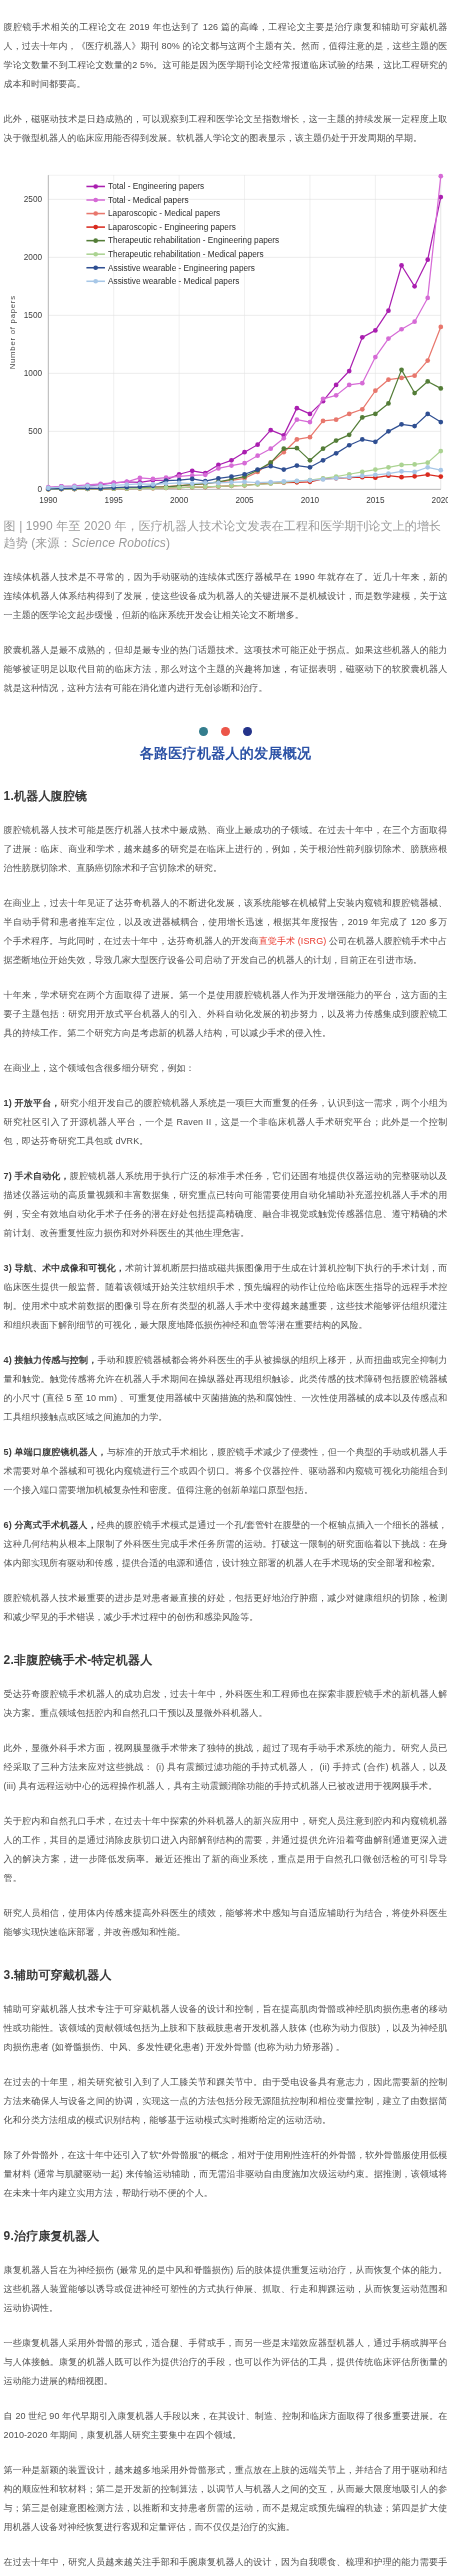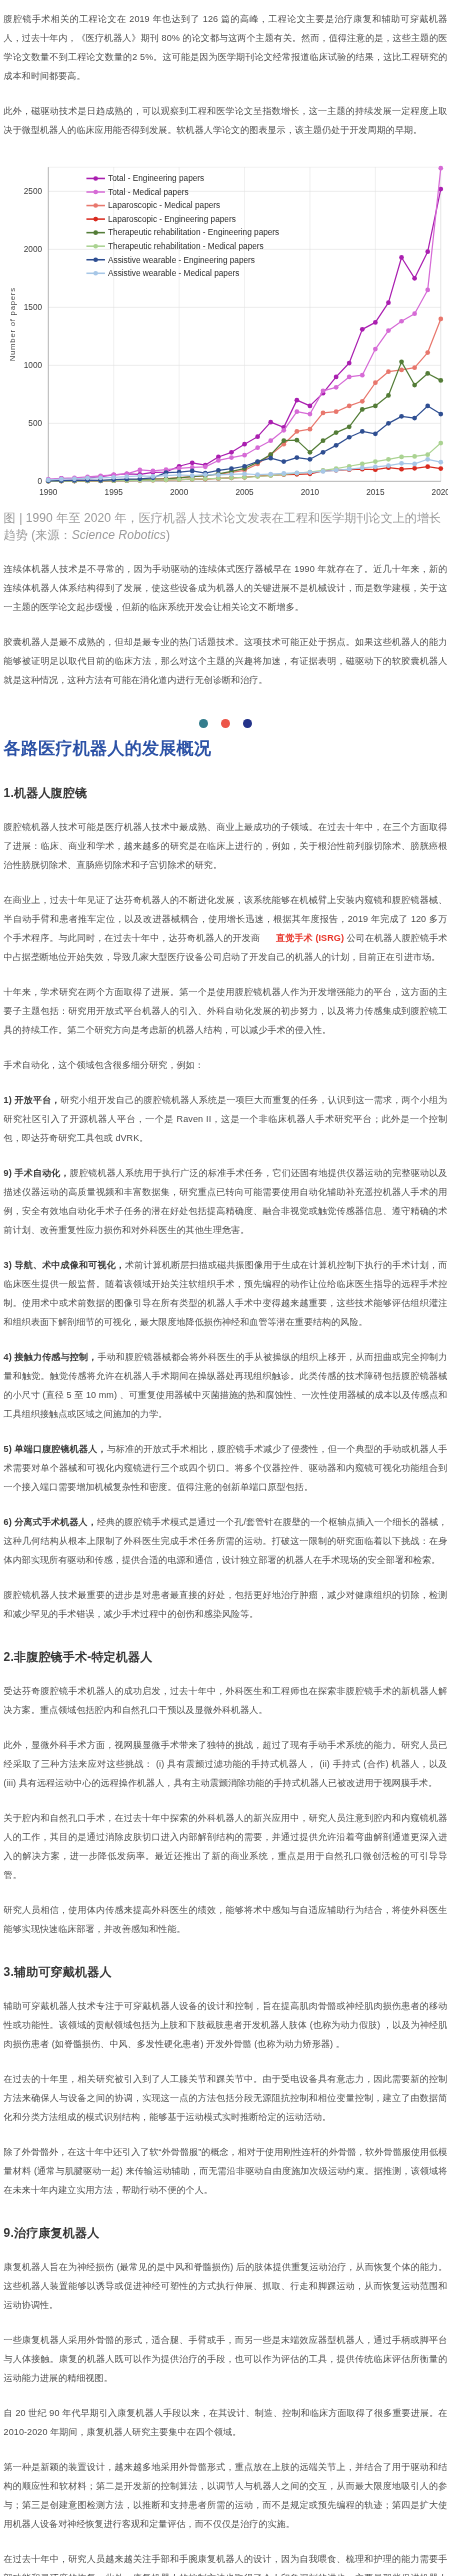--- a/index.html
+++ b/index.html
@@ -1,23 +1,23 @@
 <!DOCTYPE html>
 <html style="font-size:8.2px"><head>
 <meta charset="utf-8">
 <style>
   html,body{margin:0;padding:0;background:#ffffff;}
   body{width:451px;font-family:"Liberation Sans","DejaVu Sans",sans-serif;color:#4f4f4f;}
   .article{padding:1px 3.6px 23px 3.6px;}
   p.para{font-size:9px;line-height:19px;text-align:justify;margin:16px 0;letter-spacing:0.1px;}
-  p.first{margin-top:9px;}
+  p.first{margin-top:17px;}
   .run-bold{font-weight:700;color:#3d3d3d;}
-  .run-red{font-weight:700;color:#e8372c;padding-left:16px;}
+  .run-red{font-weight:400;color:#e8372c;}
   h3.subhead{font-size:12px;color:#383838;margin:25px 0 15.5px;font-weight:700;letter-spacing:0.2px;}
-  h2.center-head{font-size:17px;color:#2c52a6;margin:6.2px 0 16.5px;font-weight:700;letter-spacing:0.3px;}
+  h2.center-head{font-size:14px;color:#2c52a6;text-align:center;margin:6.2px 0 16.5px;font-weight:700;letter-spacing:0.3px;}
   .dots{display:flex;justify-content:center;gap:13px;margin:29px 0 9.3px;}
   .dot{width:8.8px;height:8.8px;border-radius:50%;display:inline-block;}
   figure.chart{margin:23px 0 1px 0;padding:0;}
   figure.chart svg{display:block;}
   figcaption{font-size:12px;color:#9b9b9b;margin-top:6.2px;letter-spacing:0.1px;}
   figcaption .src{font-style:italic;}
 </style>
 </head>
 <body>
 
@@ -383,23 +383,23 @@
     <span class="dot" style="background: rgb(36, 51, 138);"></span>
   </div>
 
   <h2 class="center-head">各路医疗机器人的发展概况</h2>
 
   <div id="sections">
       <h3 class="subhead">1.机器人腹腔镜</h3>
       <p class="para"><span>腹腔镜机器人技术可能是医疗机器人技术中最成熟、商业上最成功的子领域。在过去十年中，在三个方面取得了进展：临床、商业和学术，越来越多的研究是在临床上进行的，例如，关于根治性前列腺切除术、膀胱癌根治性膀胱切除术、直肠癌切除术和子宫切除术的研究。</span></p>
       <p class="para"><span>在商业上，过去十年见证了达芬奇机器人的不断进化发展，该系统能够在机械臂上安装内窥镜和腹腔镜器械、半自动手臂和患者推车定位，以及改进器械耦合，使用增长迅速，根据其年度报告，2019 年完成了 120 多万个手术程序。与此同时，在过去十年中，达芬奇机器人的开发商</span><span class="run-red">直觉手术 (ISRG)</span><span> 公司在机器人腹腔镜手术中占据垄断地位开始失效，导致几家大型医疗设备公司启动了开发自己的机器人的计划，目前正在引进市场。</span></p>
       <p class="para"><span>十年来，学术研究在两个方面取得了进展。第一个是使用腹腔镜机器人作为开发增强能力的平台，这方面的主要子主题包括：研究用开放式平台机器人的引入、外科自动化发展的初步努力，以及将力传感集成到腹腔镜工具的持续工作。第二个研究方向是考虑新的机器人结构，可以减少手术的侵入性。</span></p>
-      <p class="para"><span>手术自动化，这个领域包含很多细分研究，例如：</span></p>
+      <p class="para"><span>在商业上，这个领域包含很多细分研究，例如：</span></p>
       <p class="para"><span class="run-bold">1) 开放平台，</span><span>研究小组开发自己的腹腔镜机器人系统是一项巨大而重复的任务，认识到这一需求，两个小组为研究社区引入了开源机器人平台，一个是 Raven II，这是一个非临床机器人手术研究平台；此外是一个控制包，即达芬奇研究工具包或 dVRK。</span></p>
-      <p class="para"><span class="run-bold">9) 手术自动化，</span><span>腹腔镜机器人系统用于执行广泛的标准手术任务，它们还固有地提供仪器运动的完整驱动以及描述仪器运动的高质量视频和丰富数据集，研究重点已转向可能需要使用自动化辅助补充遥控机器人手术的用例，安全有效地自动化手术子任务的潜在好处包括提高精确度、融合非视觉或触觉传感器信息、遵守精确的术前计划、改善重复性应力损伤和对外科医生的其他生理危害。</span></p>
+      <p class="para"><span class="run-bold">7) 手术自动化，</span><span>腹腔镜机器人系统用于执行广泛的标准手术任务，它们还固有地提供仪器运动的完整驱动以及描述仪器运动的高质量视频和丰富数据集，研究重点已转向可能需要使用自动化辅助补充遥控机器人手术的用例，安全有效地自动化手术子任务的潜在好处包括提高精确度、融合非视觉或触觉传感器信息、遵守精确的术前计划、改善重复性应力损伤和对外科医生的其他生理危害。</span></p>
       <p class="para"><span class="run-bold">3) 导航、术中成像和可视化，</span><span>术前计算机断层扫描或磁共振图像用于生成在计算机控制下执行的手术计划，而临床医生提供一般监督。随着该领域开始关注软组织手术，预先编程的动作让位给临床医生指导的远程手术控制。使用术中或术前数据的图像引导在所有类型的机器人手术中变得越来越重要，这些技术能够评估组织灌注和组织表面下解剖细节的可视化，最大限度地降低损伤神经和血管等潜在重要结构的风险。</span></p>
       <p class="para"><span class="run-bold">4) 接触力传感与控制，</span><span>手动和腹腔镜器械都会将外科医生的手从被操纵的组织上移开，从而扭曲或完全抑制力量和触觉。触觉传感将允许在机器人手术期间在操纵器处再现组织触诊。此类传感的技术障碍包括腹腔镜器械的小尺寸 (直径 5 至 10 mm) 、可重复使用器械中灭菌措施的热和腐蚀性、一次性使用器械的成本以及传感点和工具组织接触点或区域之间施加的力学。</span></p>
       <p class="para"><span class="run-bold">5) 单端口腹腔镜机器人，</span><span>与标准的开放式手术相比，腹腔镜手术减少了侵袭性，但一个典型的手动或机器人手术需要对单个器械和可视化内窥镜进行三个或四个切口。将多个仪器控件、驱动器和内窥镜可视化功能组合到一个接入端口需要增加机械复杂性和密度。值得注意的创新单端口原型包括。</span></p>
       <p class="para"><span class="run-bold">6) 分离式手术机器人，</span><span>经典的腹腔镜手术模式是通过一个孔/套管针在腹壁的一个枢轴点插入一个细长的器械，这种几何结构从根本上限制了外科医生完成手术任务所需的运动。打破这一限制的研究面临着以下挑战：在身体内部实现所有驱动和传感，提供合适的电源和通信，设计独立部署的机器人在手术现场的安全部署和检索。</span></p>
       <p class="para"><span>腹腔镜机器人技术最重要的进步是对患者最直接的好处，包括更好地治疗肿瘤，减少对健康组织的切除，检测和减少罕见的手术错误，减少手术过程中的创伤和感染风险等。</span></p>
       <h3 class="subhead">2.非腹腔镜手术-特定机器人</h3>
       <p class="para"><span>受达芬奇腹腔镜手术机器人的成功启发，过去十年中，外科医生和工程师也在探索非腹腔镜手术的新机器人解决方案。重点领域包括腔内和自然孔口干预以及显微外科机器人。</span></p>
       <p class="para"><span>此外，显微外科手术方面，视网膜显微手术带来了独特的挑战，超过了现有手动手术系统的能力。研究人员已经采取了三种方法来应对这些挑战： (i) 具有震颤过滤功能的手持式机器人， (ii) 手持式 (合作) 机器人，以及 (iii) 具有远程运动中心的远程操作机器人，具有主动震颤消除功能的手持式机器人已被改进用于视网膜手术。</span></p>
       <p class="para"><span>关于腔内和自然孔口手术，在过去十年中探索的外科机器人的新兴应用中，研究人员注意到腔内和内窥镜机器人的工作，其目的是通过消除皮肤切口进入内部解剖结构的需要，并通过提供允许沿着弯曲解剖通道更深入进入的解决方案，进一步降低发病率。最近还推出了新的商业系统，重点是用于自然孔口微创活检的可引导导管。</span></p>
       <p class="para"><span>研究人员相信，使用体内传感来提高外科医生的绩效，能够将术中感知与自适应辅助行为结合，将使外科医生能够实现快速临床部署，并改善感知和性能。</span></p>

